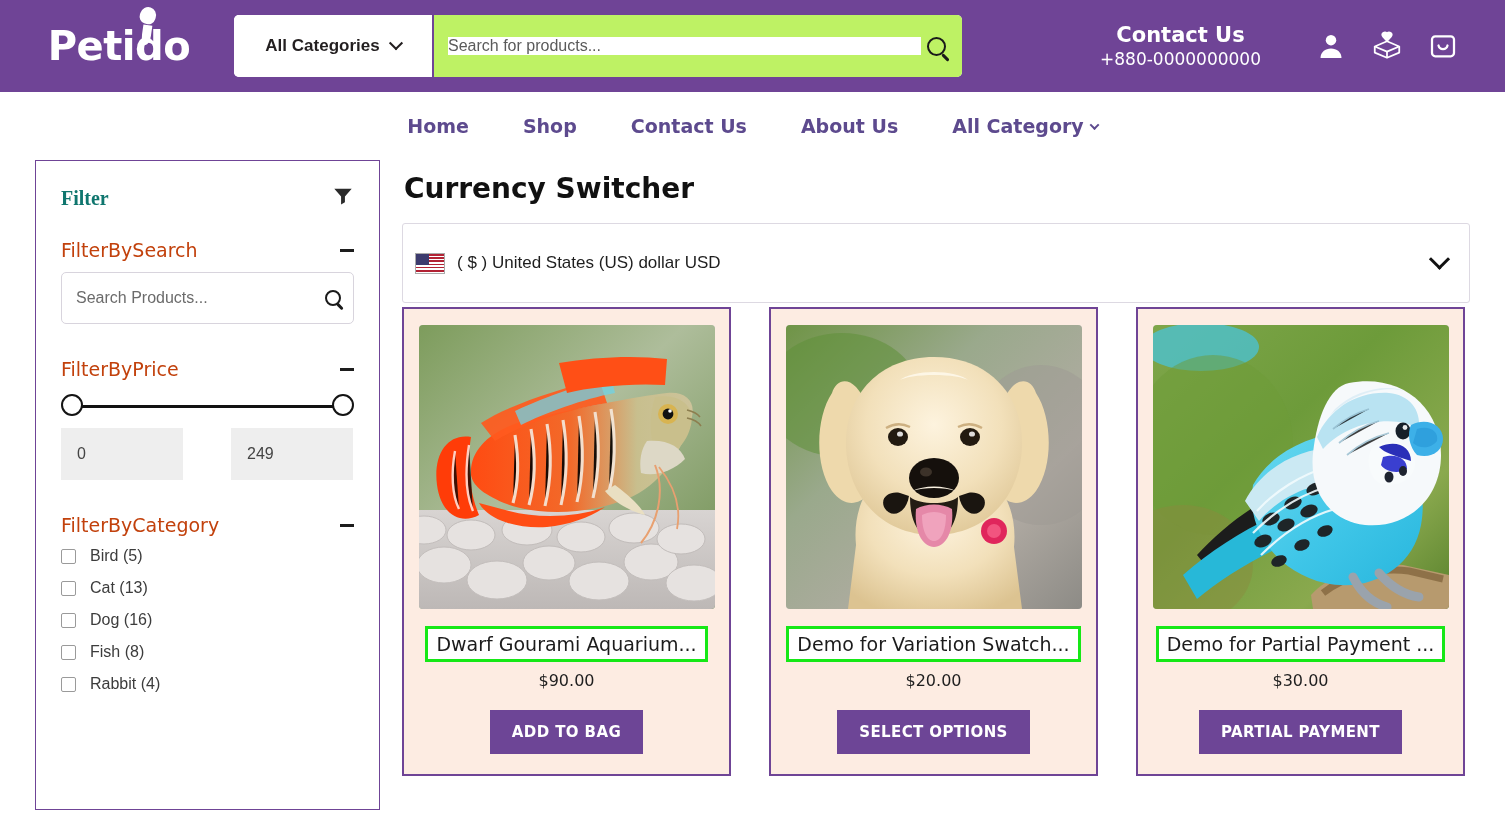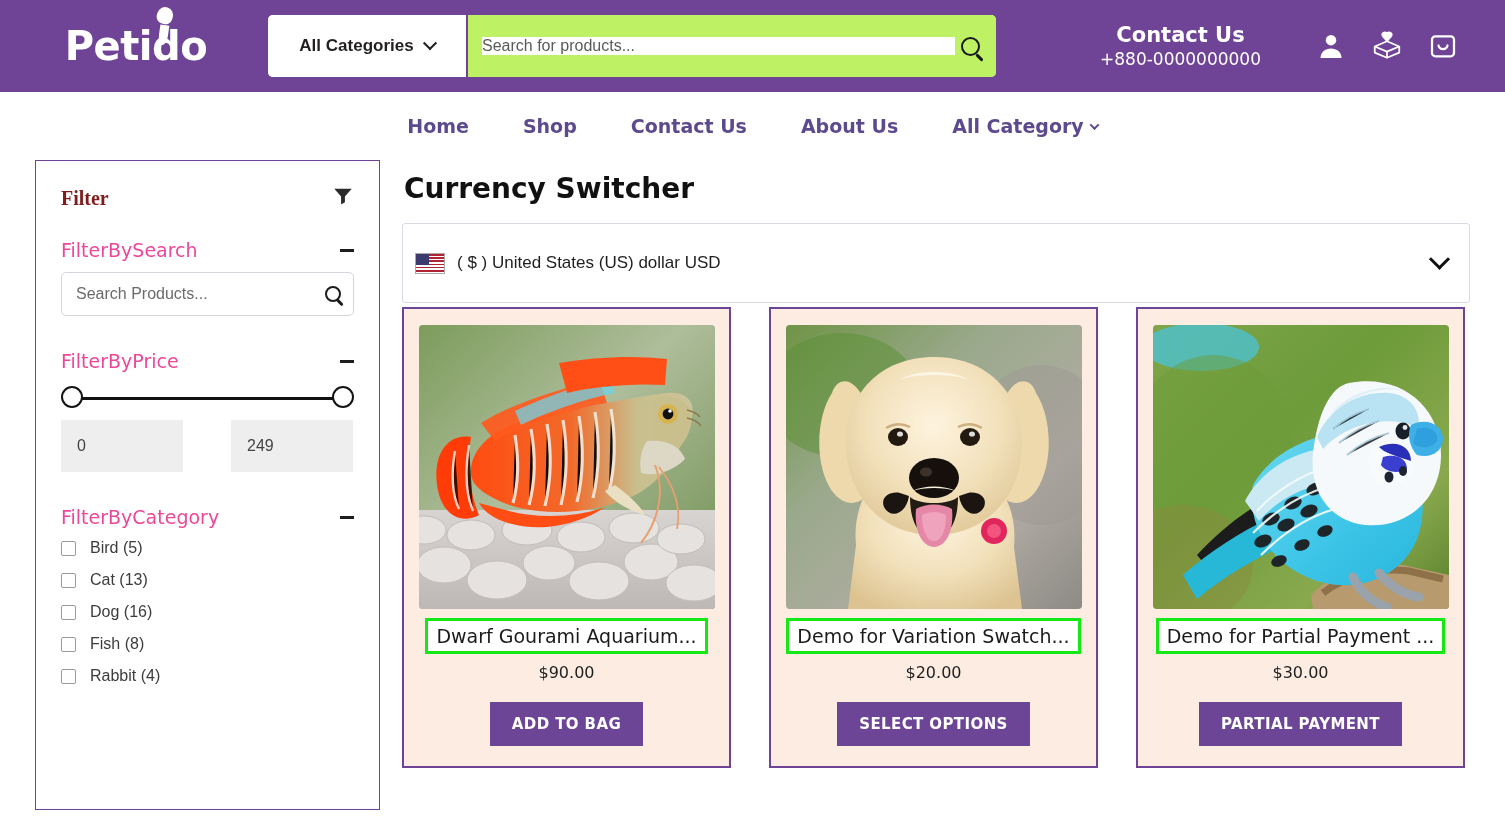--- a/index.html
+++ b/index.html
@@ -12,21 +12,21 @@
 
   
   .topbar {
     position: relative;
     height: 92px;
     background: #6f4496;
     display: flex;
     align-items: center;
   }
   .logo-wrap {
-    width: 268px;
+    width: 234px;
     display: flex;
     align-items: center;
     justify-content: center;
     padding-left: 4px;
   }
   .logo {
     position: relative;
     color: #ffffff;
     font-family: "DejaVu Sans", sans-serif;
     font-size: 40px;
@@ -178,41 +178,41 @@
   .filter-head {
     display: flex;
     align-items: center;
     justify-content: space-between;
     margin-bottom: 28px;
   }
   .filter-head .ftitle {
     font-family: "Liberation Serif", serif;
     font-size: 20px;
     font-weight: bold;
-    color: #7f1d1d;
+    color: #0f766e;
   }
   .sec-head {
     display: flex;
     align-items: center;
     justify-content: space-between;
     margin-bottom: 11px;
   }
   .sec-title {
-    color: #ec4899;
+    color: #c2410c;
     font-size: 19px;
     font-family: "DejaVu Sans", sans-serif;
   }
   .minus {
     width: 14px; height: 3px;
     background: #1d1d1d;
     display: block;
     cursor: pointer;
   }
   .srchbox {
-    height: 44px;
+    height: 52px;
     border: 1px solid #d8d4dd;
     border-radius: 5px;
     display: flex;
     align-items: center;
     padding: 0 12px 0 14px;
     margin-bottom: 34px;
   }
   .srchbox input {
     flex: 1; border: none; outline: none;
     font-size: 16px; color: #555;
@@ -364,21 +364,21 @@
     align-items: center;
   }
   .thumb {
     width: 296px; height: 284px;
     border-radius: 4px;
     overflow: hidden;
     position: relative;
     background: #cfcfcf;
   }
   .prod-title-wrap {
-    margin-top: 9px;
+    margin-top: 17px;
     border: 3px solid #16e816;
     background: #fff;
     padding: 4px 8px;
     max-width: 296px;
   }
   .prod-title {
     font-family: "DejaVu Sans", sans-serif;
     font-size: 19px;
     color: #1b1b1b;
     white-space: nowrap;

